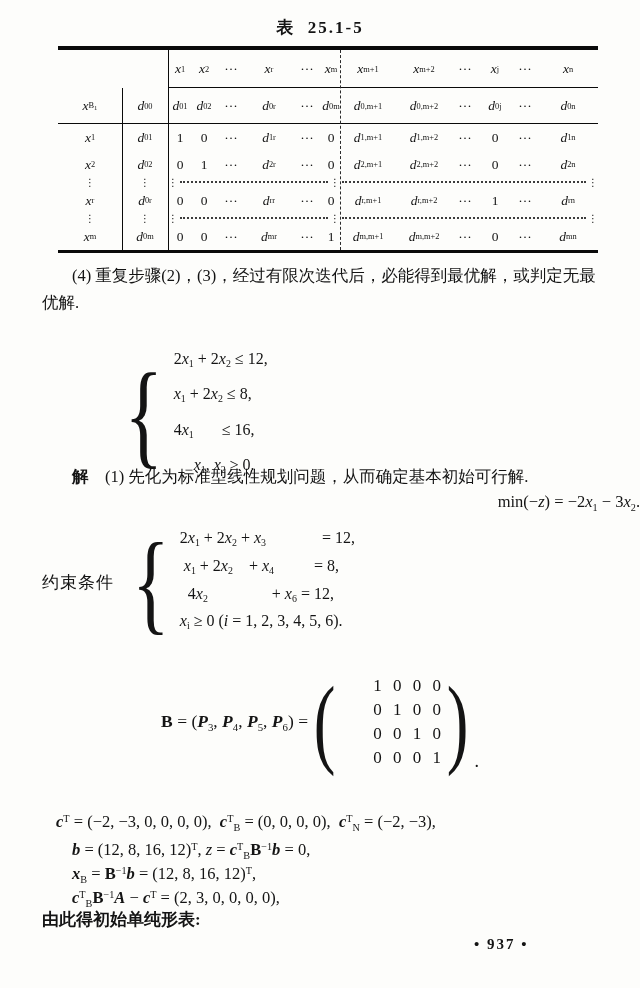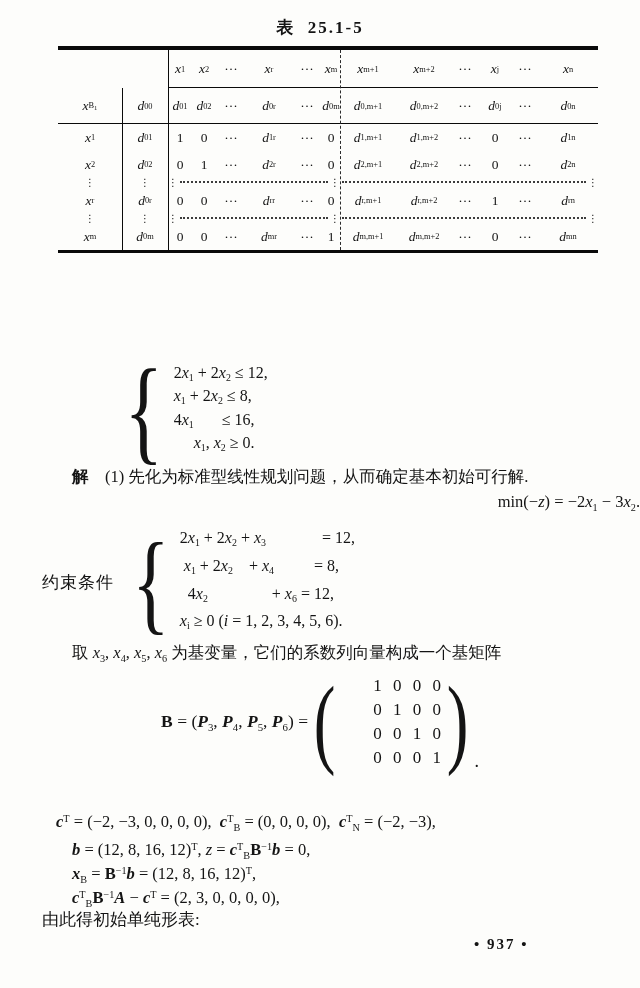--- a/index.html
+++ b/index.html
@@ -46,21 +46,21 @@
   .eqs div{white-space:nowrap;font-size:16px;}
   .eqs div sub{font-size:0.62em;vertical-align:-0.35em;}
   .clabel{font-size:17px;letter-spacing:1px;margin-right:10px;}
   .mx{position:absolute;left:0;top:672px;width:640px;display:flex;
     justify-content:center;align-items:center;}
   .mxlhs{font-size:17.5px;white-space:nowrap;}
   .mxlhs sub{font-size:0.62em;vertical-align:-0.35em;}
   .paren{font-size:100px;font-weight:300;transform:scaleX(0.65);transform-origin:center;line-height:100px;}
   .mxrows div{line-height:24px;text-align:center;word-spacing:7px;font-size:17px;margin-left:32px;}
   .period{font-size:18px;align-self:flex-end;}
-  .bold{font-weight:normal;}
+  .bold{font-weight:bold;}
   .pagenum{position:absolute;top:936px;left:474px;font-size:15px;font-weight:bold;letter-spacing:2px;}
 </style>
 </head>
 <body>
 
 <div class="page">
 
   <div class="title">
     <span>表</span>&nbsp;&nbsp;<span>25.1-5</span>
   </div>
@@ -320,25 +320,29 @@
         </span>
     </div>
 
     <div class="hline" style="left:110px;right:0;top:37px"></div>
     <div class="hline" style="left:0;right:0;top:73px"></div>
     <div class="vr" style="left:64px;top:38px"></div>
     <div class="vr" style="left:110px;top:0"></div>
     <div class="vrd" style="left:282px"></div>
   </div>
 
+  <div class="para" style="left:42px;top:262px;width:560px">
+    <div style="text-indent:30px">(4) 重复步骤(2)，(3)，经过有限次迭代后，必能得到最优解，或判定无最</div>
+    <div>优解.</div>
+  </div>
 
 
   <div class="sys" style="left:116px;top:344px">
     <span class="brace" style="font-size:116px">{</span>
-    <div class="eqs" style="line-height:18px">
+    <div class="eqs" style="line-height:30px">
       <div>2<i>x</i><sub>1</sub> + 2<i>x</i><sub>2</sub> ≤ 12,</div>
       <div><i>x</i><sub>1</sub> + 2<i>x</i><sub>2</sub> ≤ 8,</div>
       <div>4<i>x</i><sub>1</sub>&nbsp;&nbsp;&nbsp;&nbsp;&nbsp;&nbsp;&nbsp;≤ 16,</div>
       <div>&nbsp;&nbsp;&nbsp;&nbsp;&nbsp;<i>x</i><sub>1</sub>, <i>x</i><sub>2</sub> ≥ 0.</div>
     </div>
   </div>
 
   <div class="line" style="left:72px;top:466px"><b>解</b>　(1) 先化为标准型线性规划问题，从而确定基本初始可行解.</div>
 
   <div class="line" style="left:0;top:492px;width:640px;text-align:right">min(−<i>z</i>) = −2<i>x</i><sub>1</sub> − 3<i>x</i><sub>2</sub>.</div>
@@ -347,21 +351,20 @@
     <span class="clabel">约束条件</span>
     <span class="brace" style="font-size:112px">{</span>
     <div class="eqs" style="line-height:22.5px">
       <div>2<i>x</i><sub>1</sub> + 2<i>x</i><sub>2</sub> + <i>x</i><sub>3</sub>&nbsp;&nbsp;&nbsp;&nbsp;&nbsp;&nbsp;&nbsp;&nbsp;&nbsp;&nbsp;&nbsp;&nbsp;&nbsp;&nbsp;= 12,</div>
       <div>&nbsp;<i>x</i><sub>1</sub> + 2<i>x</i><sub>2</sub>&nbsp;&nbsp;&nbsp;&nbsp;+ <i>x</i><sub>4</sub>&nbsp;&nbsp;&nbsp;&nbsp;&nbsp;&nbsp;&nbsp;&nbsp;&nbsp;&nbsp;= 8,</div>
       <div>&nbsp;&nbsp;4<i>x</i><sub>2</sub>&nbsp;&nbsp;&nbsp;&nbsp;&nbsp;&nbsp;&nbsp;&nbsp;&nbsp;&nbsp;&nbsp;&nbsp;&nbsp;&nbsp;&nbsp;&nbsp;+ <i>x</i><sub>6</sub> = 12,</div>
       <div><i>x</i><sub>i</sub> ≥ 0 (<i>i</i> = 1, 2, 3, 4, 5, 6).</div>
     </div>
   </div>
 
-  <div class="line" style="left:72px;top:642px">取 <i>x</i><sub>3</sub>, <i>x</i><sub>4</sub>, <i>x</i><sub>5</sub>, <i>x</i><sub>6</sub> 为基变量，它们的系数列向量构成一个基矩阵</div>
 
   <div class="mx">
     <span class="mxlhs"><b>B</b> = (<b><i>P</i></b><sub>3</sub>, <b><i>P</i></b><sub>4</sub>, <b><i>P</i></b><sub>5</sub>, <b><i>P</i></b><sub>6</sub>) =</span>
     <span class="paren">(</span>
     <div class="mxrows">
       <div>1 0 0 0</div>
       <div>0 1 0 0</div>
       <div>0 0 1 0</div>
       <div>0 0 0 1</div>
     </div>

